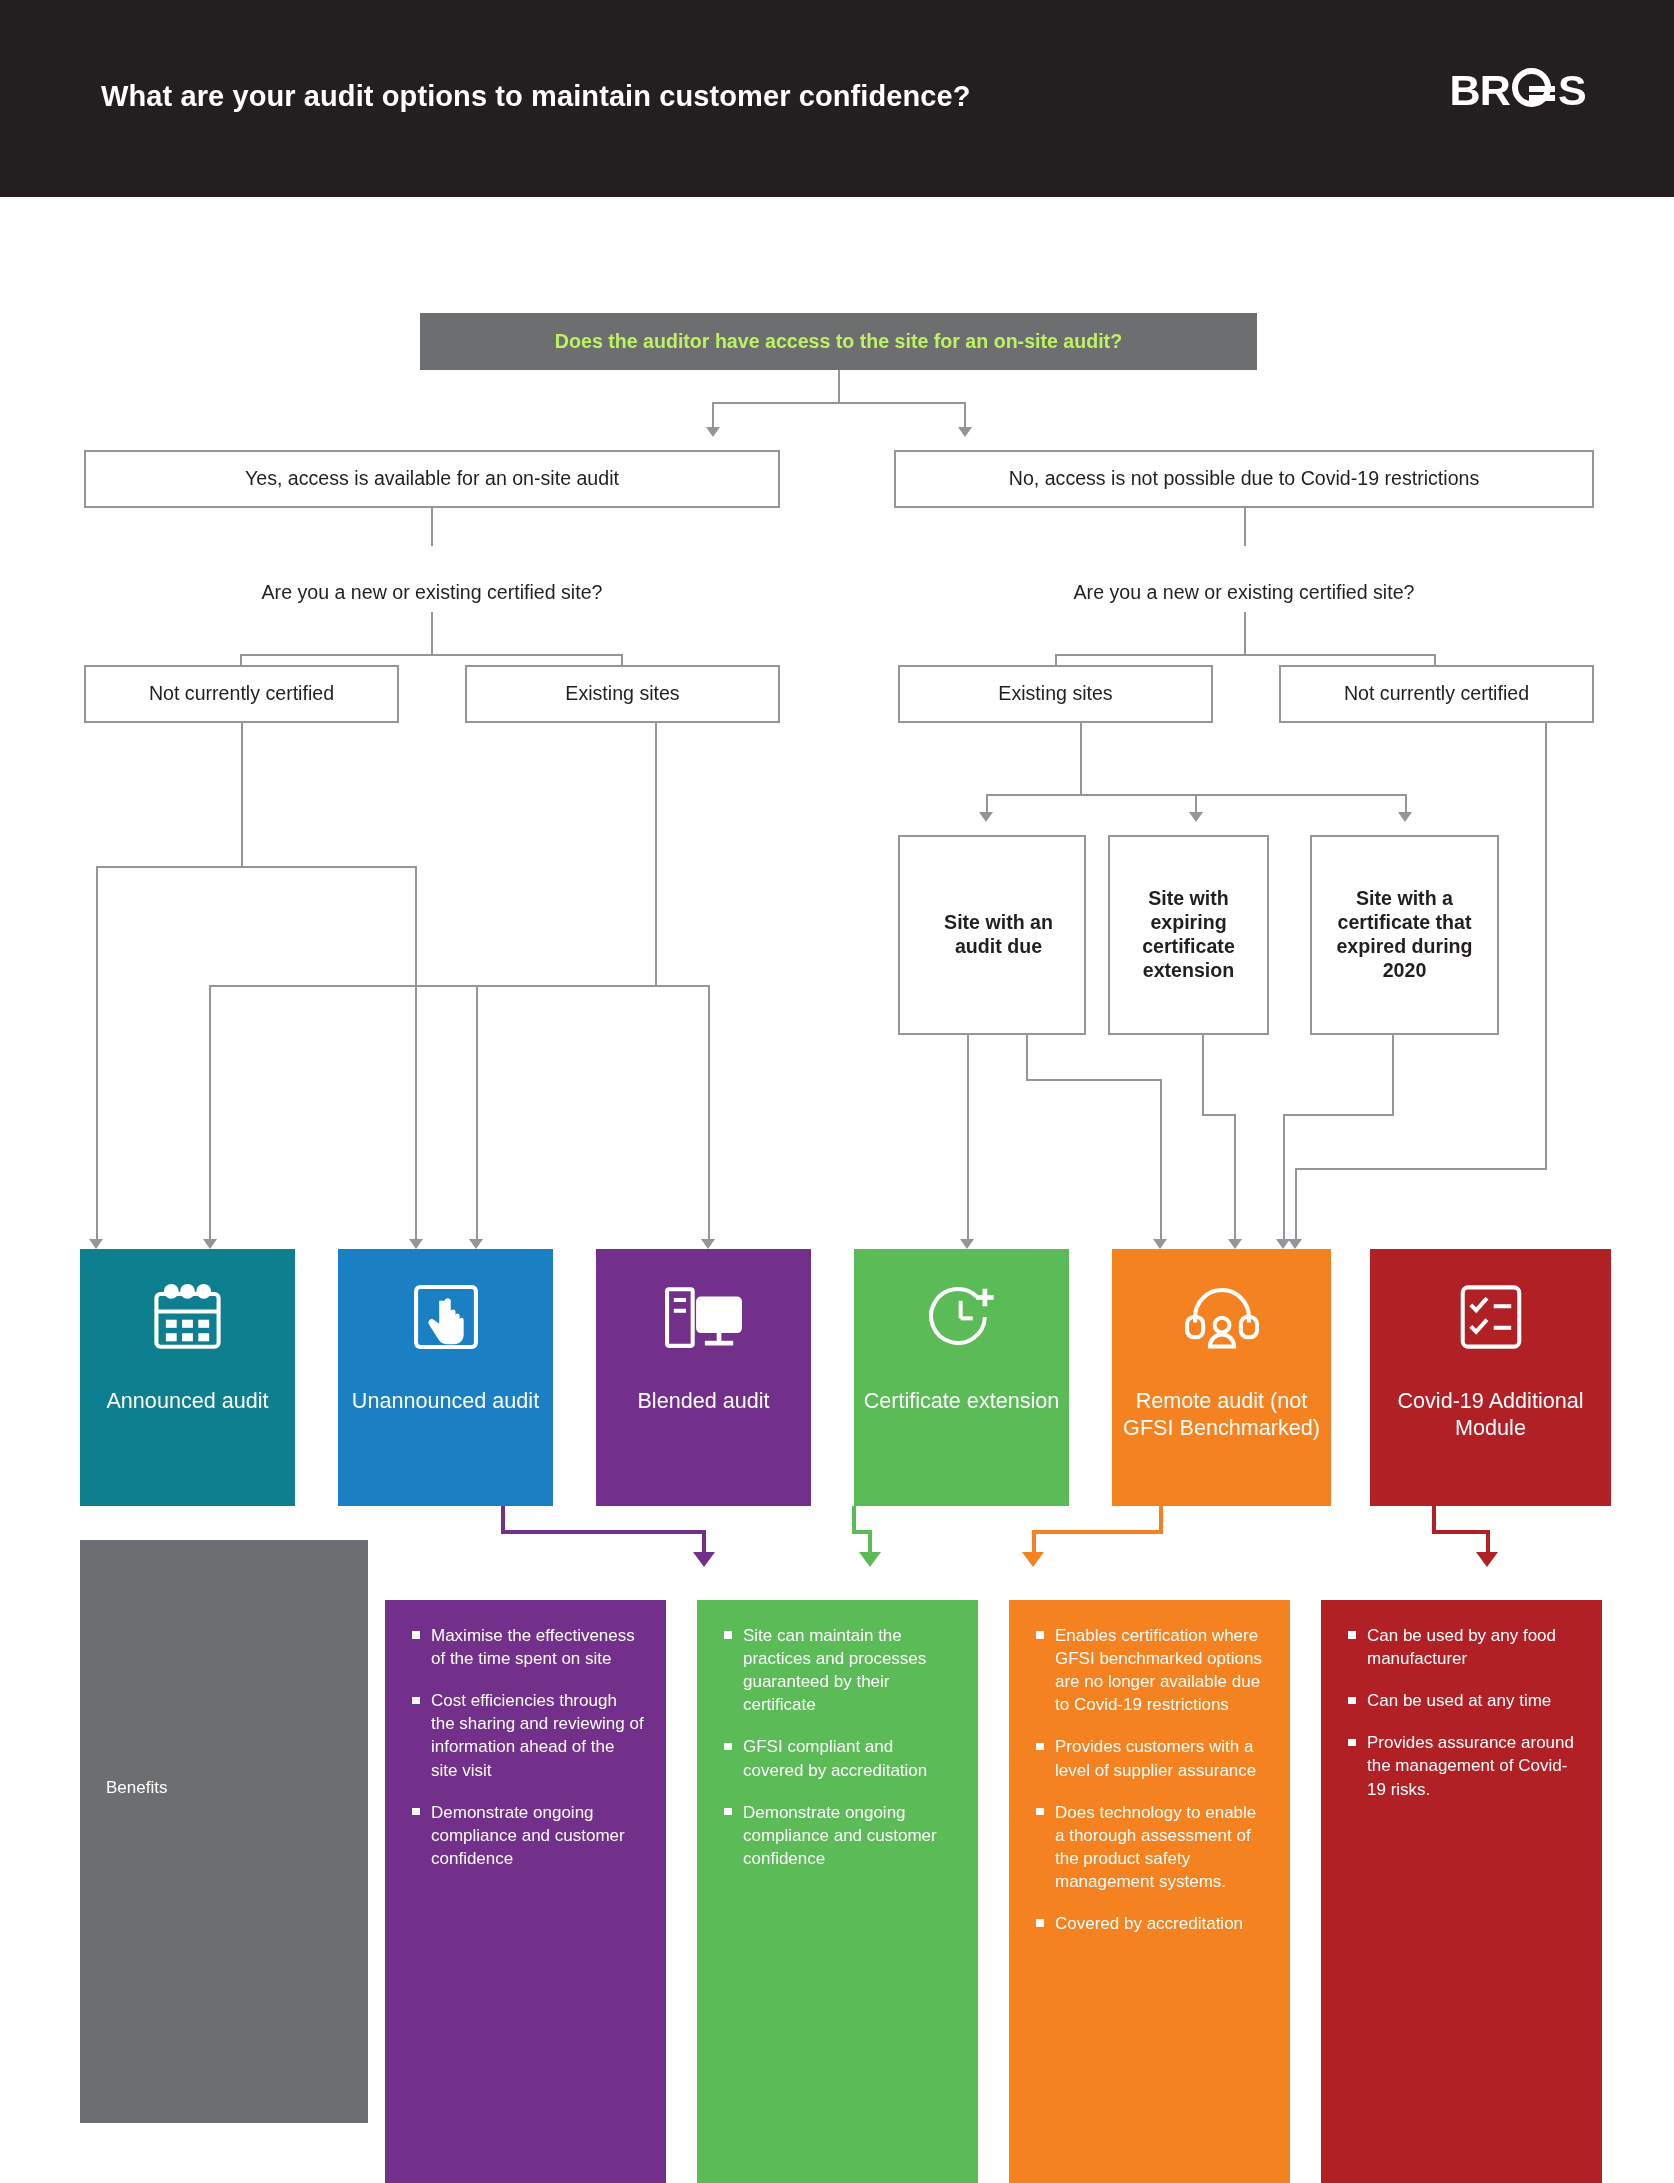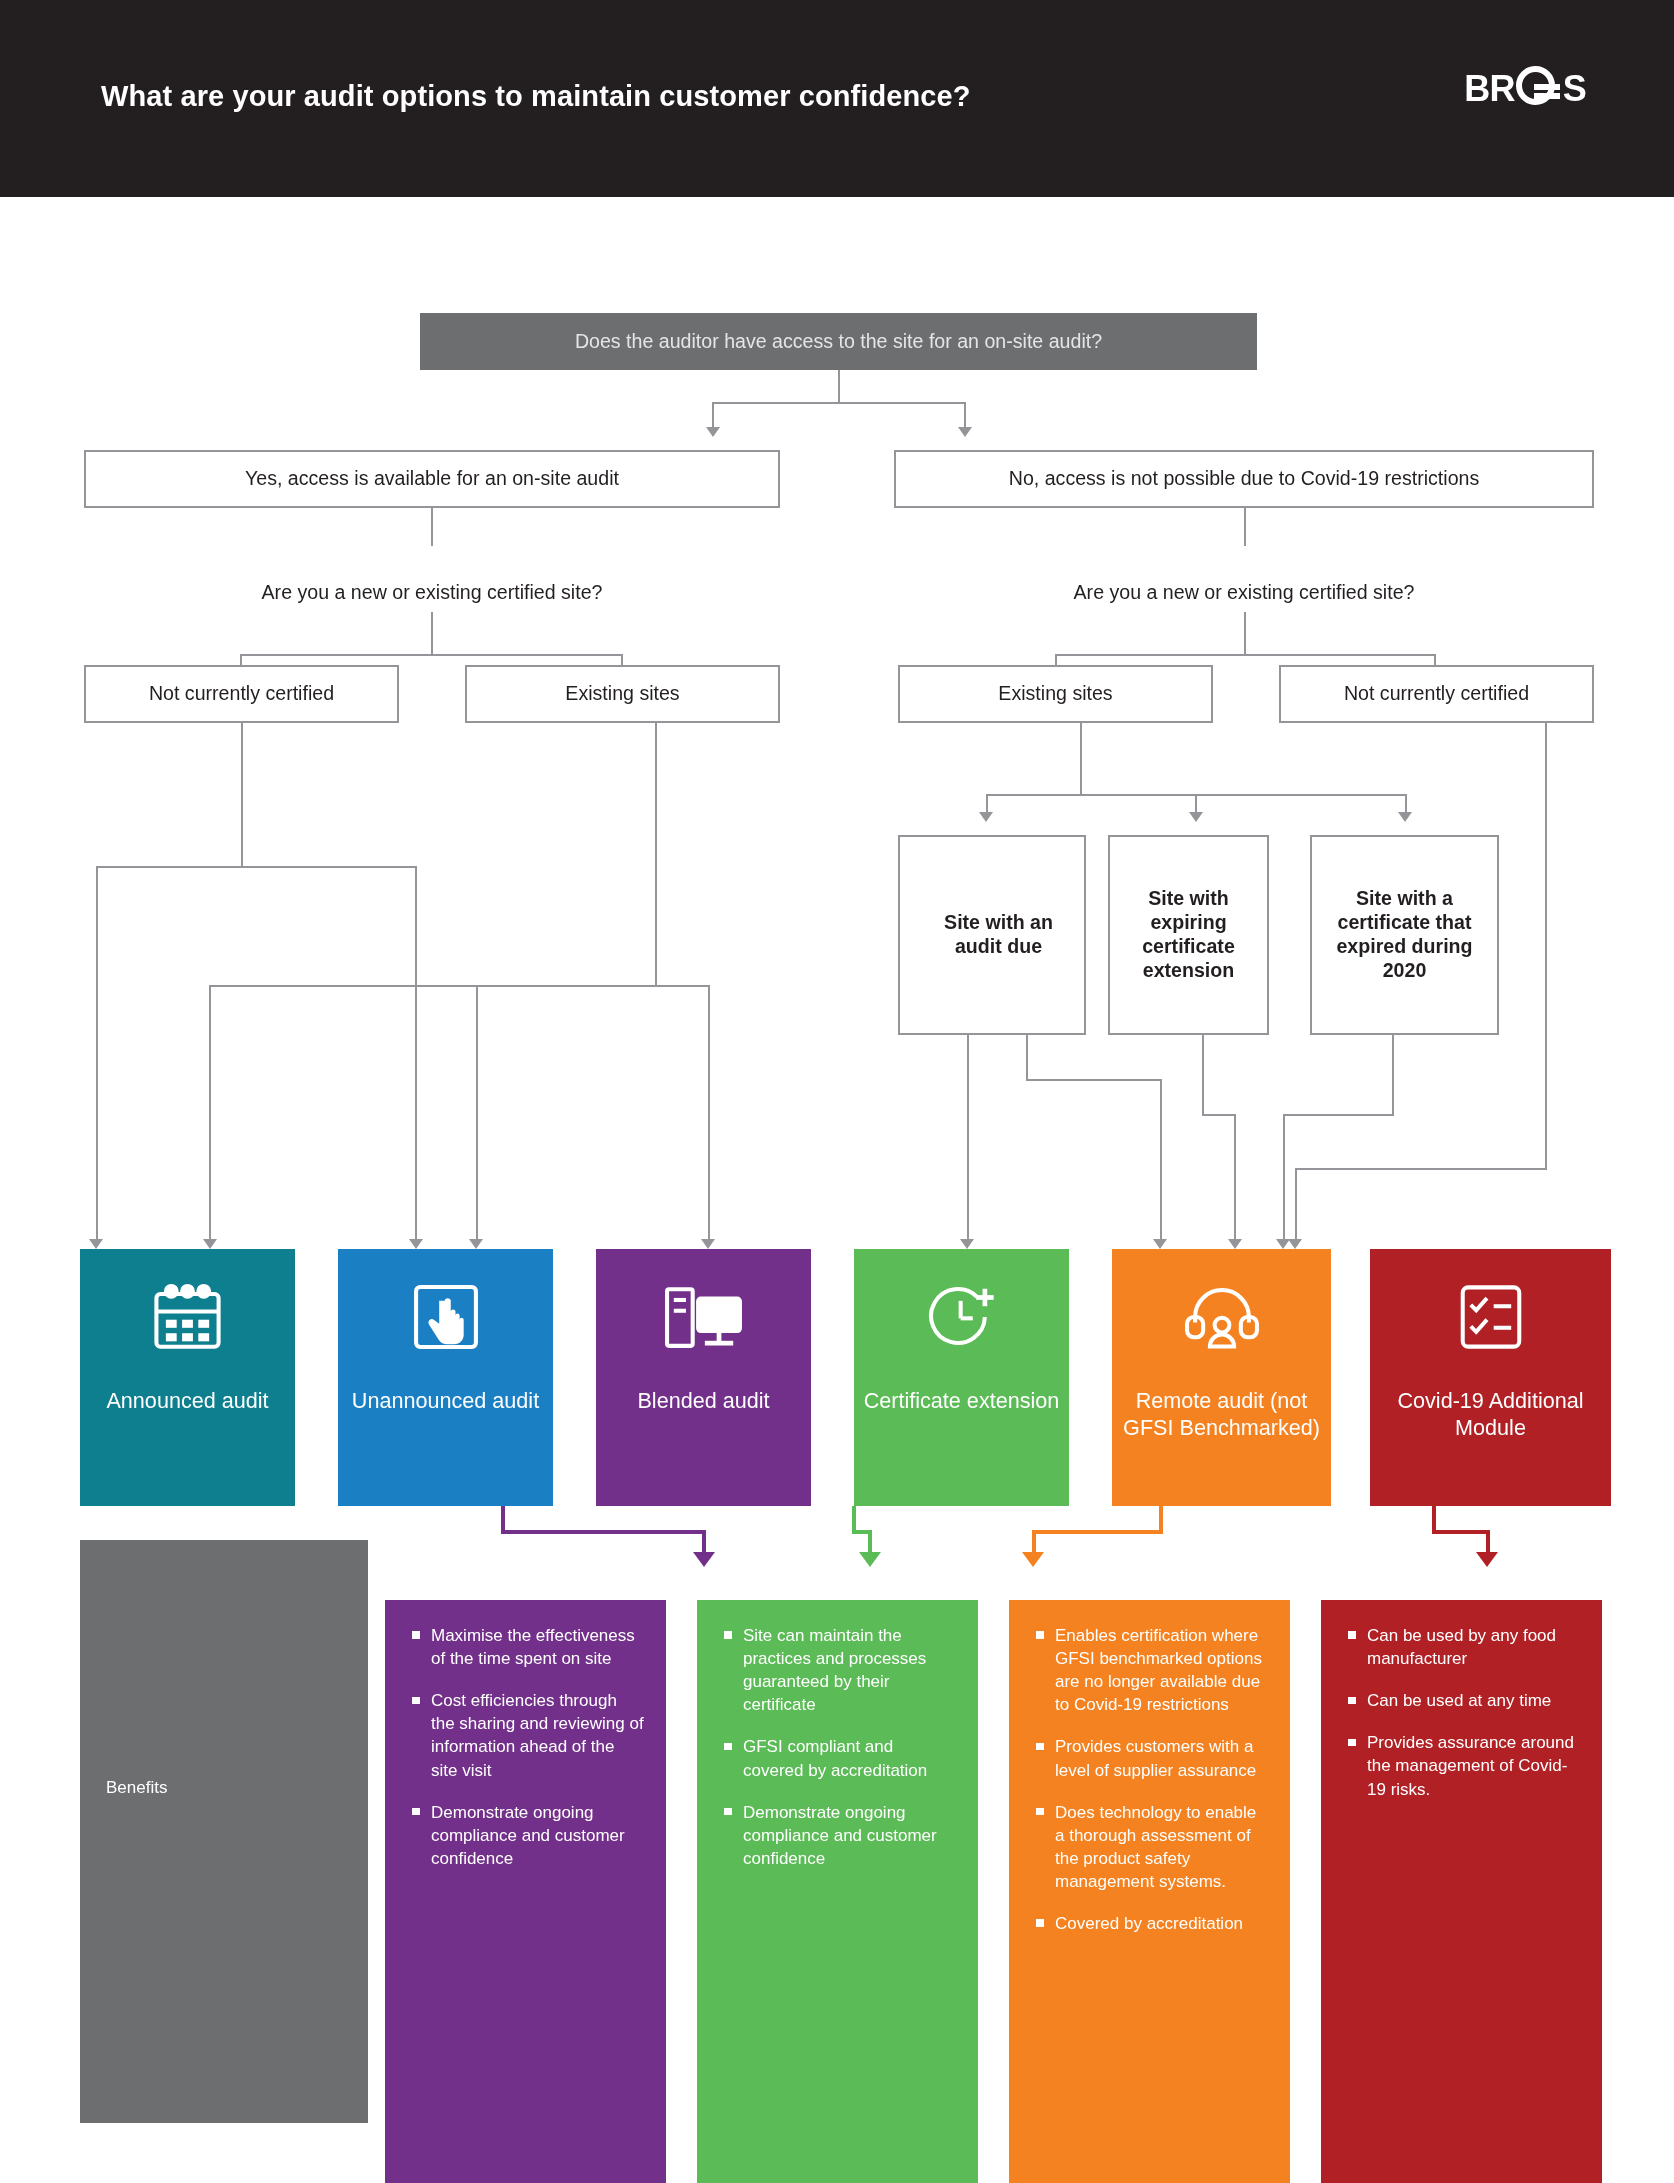--- a/index.html
+++ b/index.html
@@ -33,21 +33,21 @@
     color: #ffffff;
     letter-spacing: 0.1px;
   }
   .logo {
     position: absolute;
     right: 89px;
     top: 66px;
     display: flex;
     align-items: center;
     color: #ffffff;
-    font-size: 36px;
+    font-size: 43px;
     font-weight: bold;
     letter-spacing: -0.7px;
   }
   .logo .logo-mark {
     display: inline-block;
     position: relative;
     width: 45px;
     height: 45px;
     margin: 0 1.4px;
   }
@@ -83,22 +83,22 @@
     display: flex;
     align-items: center;
     justify-content: center;
     text-align: center;
     font-size: 19.6px;
     line-height: 1.22;
     padding: 4px 8px;
   }
   .box.q-root {
     background: #6d6e70;
-    color: #e5e5e5;
-    font-weight: normal;
+    color: #bef264;
+    font-weight: bold;
     border: none;
   }
   .box.outline {
     border: 2px solid #939598;
     background: #ffffff;
     color: #231f20;
   }
   .box.bold {
     font-weight: bold;
   }

